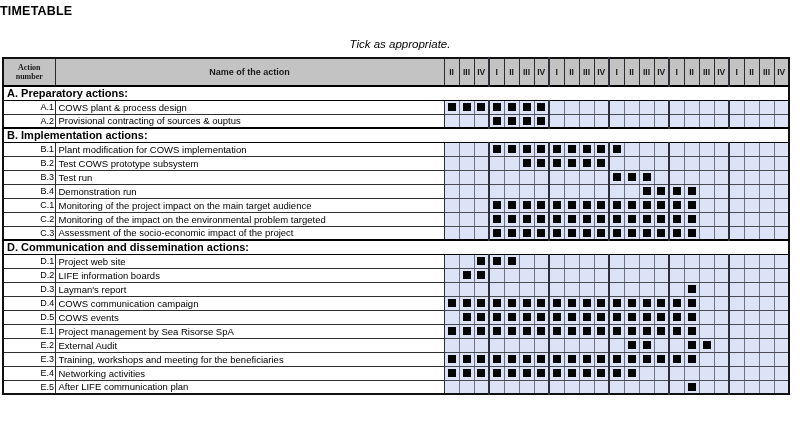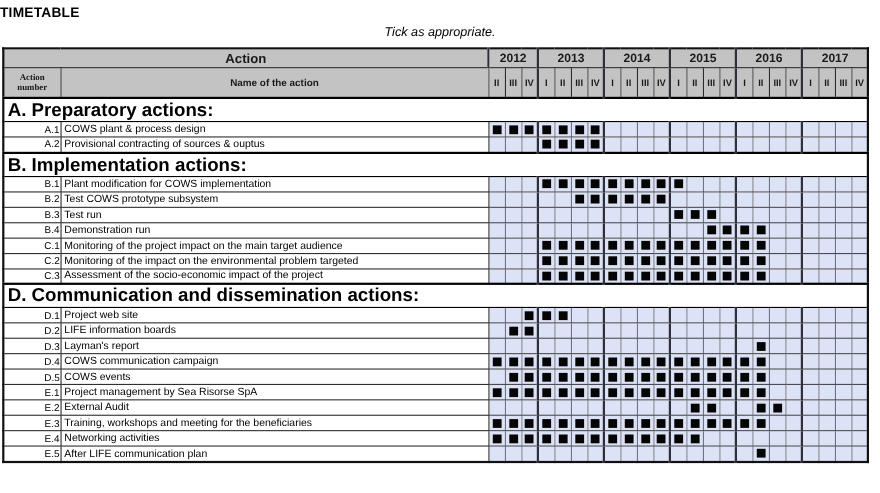--- a/index.html
+++ b/index.html
@@ -1,34 +1,34 @@
 <!DOCTYPE html>
 <html><head>
 <meta charset="utf-8">
 <style>
   html,body{margin:0;padding:0;}
   body{
     width:800px;height:448px;background:#ffffff;color:#000;
     font-family:"Liberation Sans", sans-serif;overflow:hidden;
   }
   .title{font-weight:bold;font-size:12.5px;padding-top:4px;letter-spacing:.2px;}
-  .subtitle{text-align:center;font-style:italic;font-size:11.5px;margin-top:6px;}
+  .subtitle{text-align:center;font-style:italic;font-size:11.5px;margin-top:20px;}
   table{
     border-collapse:collapse;table-layout:fixed;width:788px;
     margin:7px 0 0 2px;border:2px solid #111;
   }
   th,td{padding:0;overflow:hidden;white-space:nowrap;box-sizing:border-box;}
   thead th{background:#c3c3c3;border:1px solid #2b2b2b;font-weight:bold;color:#1a1a1a;}
   .hAction{font-size:12px;height:17px;}
   .hYear{font-size:11px;height:17px;}
   .hNum{font-size:8px;white-space:normal;line-height:1.15;height:28px;font-family:Liberation Serif, serif;}
   .hName{font-size:9px;}
   .hQ{font-size:8.5px;}
   .secCell{
-    font-weight:bold;font-size:17px;padding-left:3px;height:14px;
+    font-weight:bold;font-size:11px;padding-left:3px;height:14px;
     background:#fff;border:1px solid #000;border-top:2px solid #000;border-bottom:1px solid #000;
   }
   .num{font-size:9px;text-align:center;background:#fff;border:1px solid #2f2f2f;height:14px;padding-left:36px;}
   .name{font-size:9.5px;padding-left:3px;background:#fff;border:1px solid #2f2f2f;}
   .q{
     background:#dce3f6;border:1px solid #6f7388;border-top:1px solid #4a4a52;
     border-bottom:1px solid #4a4a52;text-align:center;vertical-align:middle;
   }
   .yb{border-left:2px solid #2e2f3a !important;}
   .tick{display:block;width:8px;height:8px;background:#050505;margin:0 auto;}
@@ -62,29 +62,20 @@
         <col style="width: 15px;">
         <col style="width: 15px;">
         <col style="width: 15px;">
         <col style="width: 15px;">
         <col style="width: 15px;">
         <col style="width: 15px;">
         <col style="width: 15px;">
         <col style="width: 15px;">
       </colgroup>
     <thead>
-        <tr>
-          <th class="hAction" colspan="2">Action</th>
-          <th class="hYear yb" colspan="3">2012</th>
-          <th class="hYear yb" colspan="4">2013</th>
-          <th class="hYear yb" colspan="4">2014</th>
-          <th class="hYear yb" colspan="4">2015</th>
-          <th class="hYear yb" colspan="4">2016</th>
-          <th class="hYear yb" colspan="4">2017</th>
-        </tr>
         <tr>
           <th class="hNum">Action number</th>
           <th class="hName">Name of the action</th>
           <th class="hQ">II</th>
           <th class="hQ">III</th>
           <th class="hQ">IV</th>
           <th class="hQ yb">I</th>
           <th class="hQ">II</th>
           <th class="hQ">III</th>
           <th class="hQ">IV</th>

